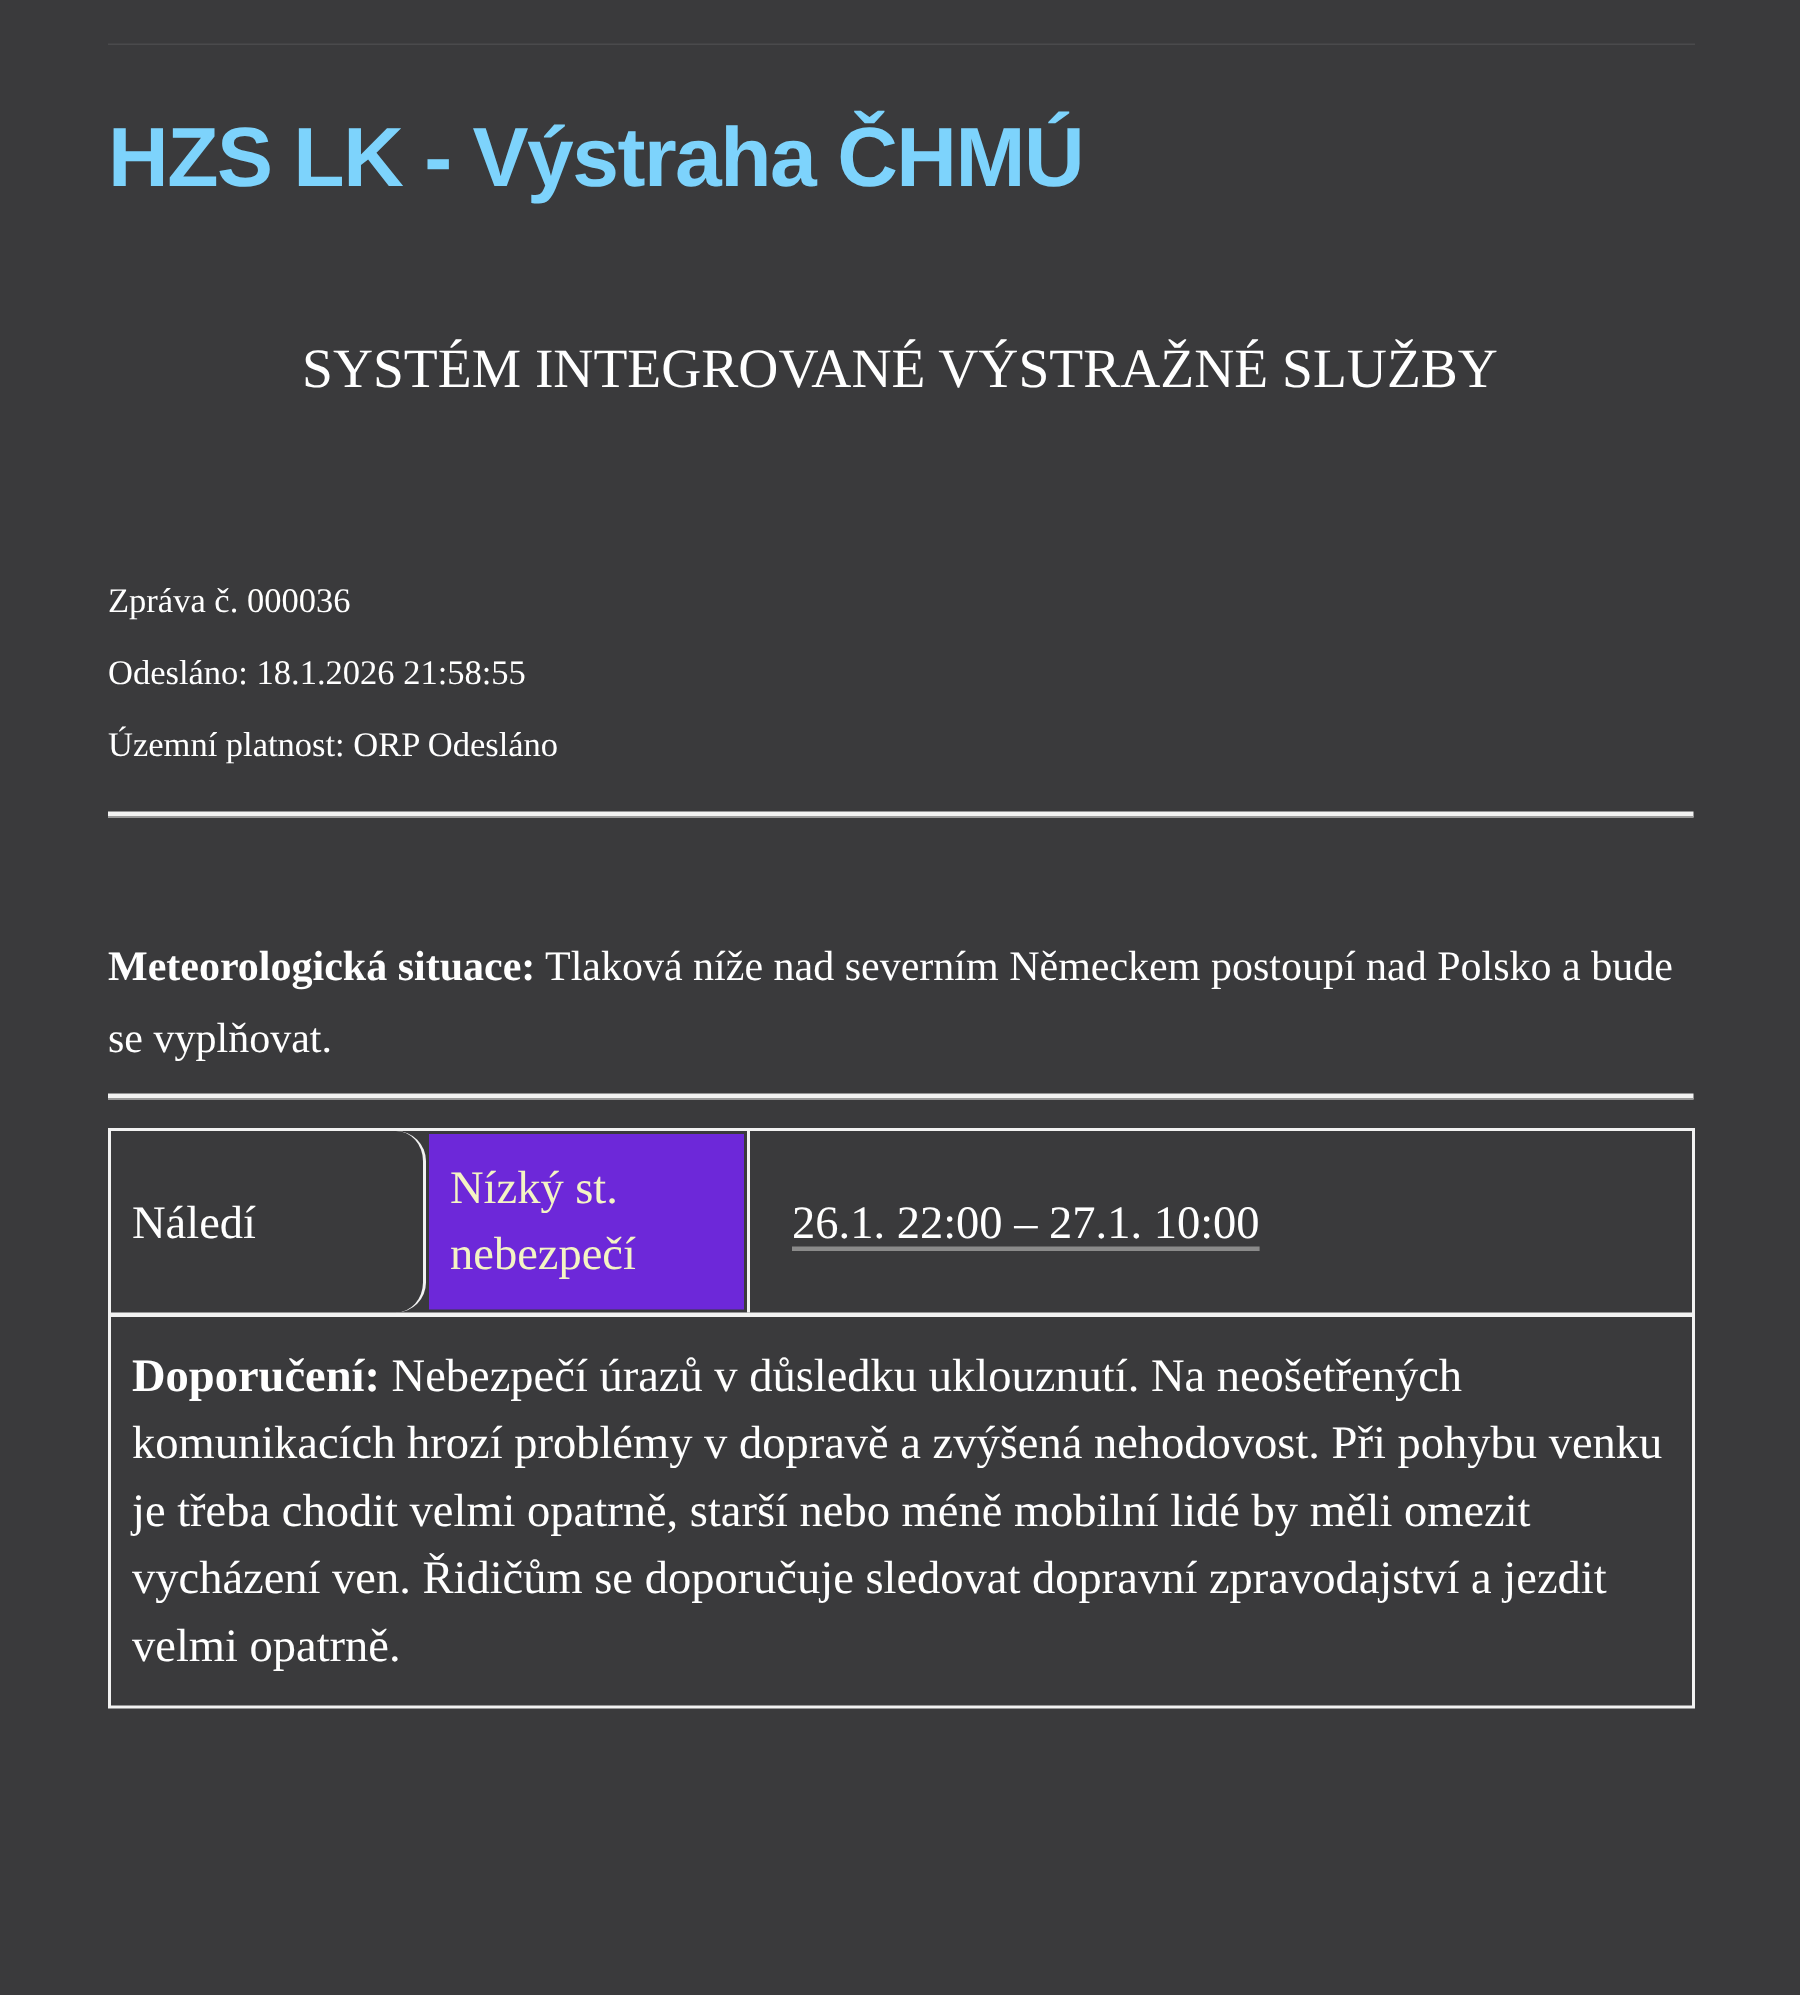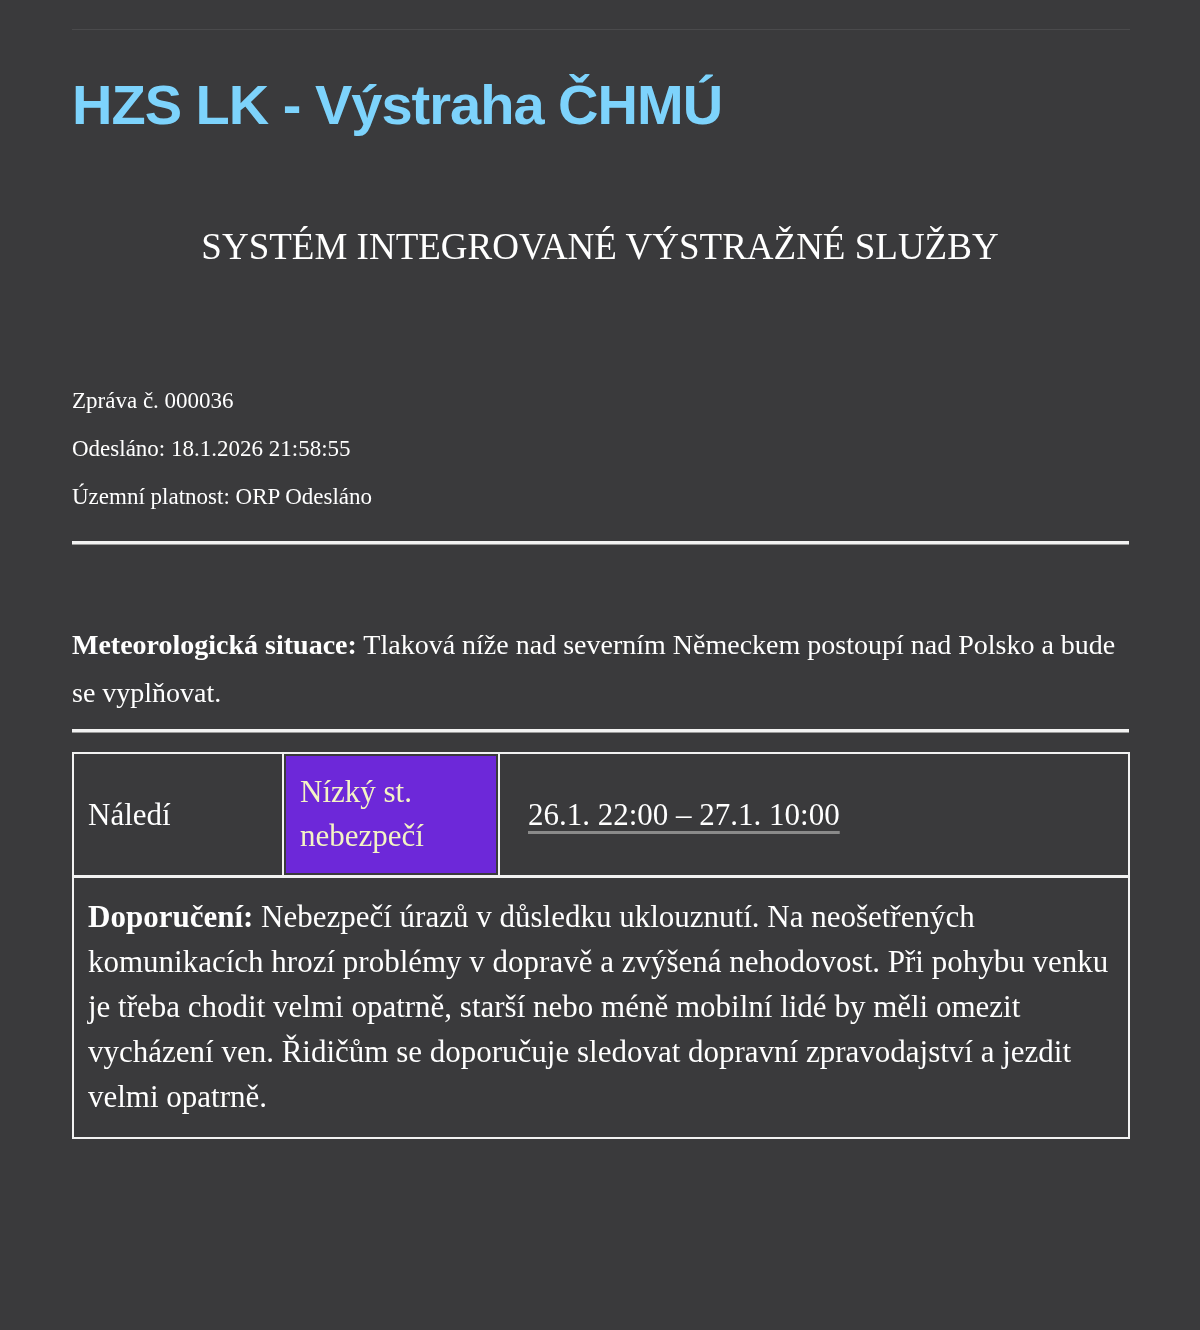--- a/index.html
+++ b/index.html
@@ -43,20 +43,21 @@
   b { font-weight: 700; }
   .warn-table {
     position: absolute; left: 72px; top: 752px; width: 1058px;
     border: 2px solid #f2f2f2; box-sizing: border-box;
   }
   .row1 { display: flex; height: 121px; border-bottom: 3px solid #f2f2f2; }
   .cell-type {
     width: 210px; box-sizing: border-box; border-right: 2px solid #f2f2f2;
     display: flex; align-items: center; padding-left: 14px;
     font-size: 31px;
+    border-radius: 20px;
   }
   .cell-level {
     width: 210px; box-sizing: border-box; margin: 2px;
     background: #6d28d9; color: #f4f4c4;
     padding: 14px 14px; font-size: 31px; line-height: 44px;
   }
   .cell-time {
     flex: 1; border-left: 2px solid #f2f2f2; display: flex; align-items: center;
     padding-left: 28px; font-size: 31px;
   }

